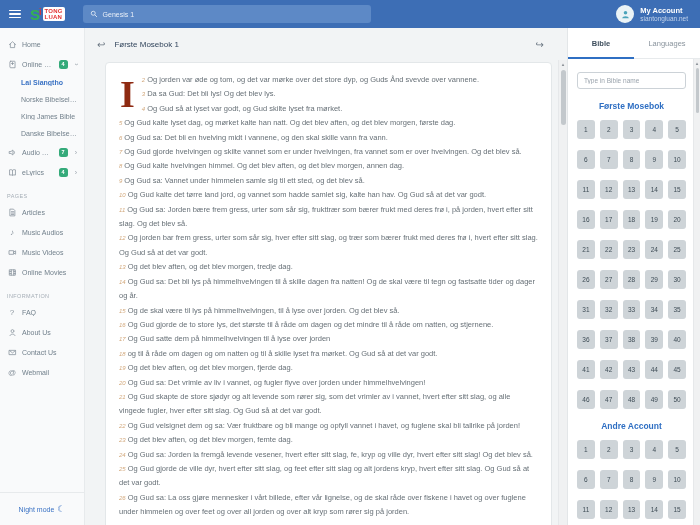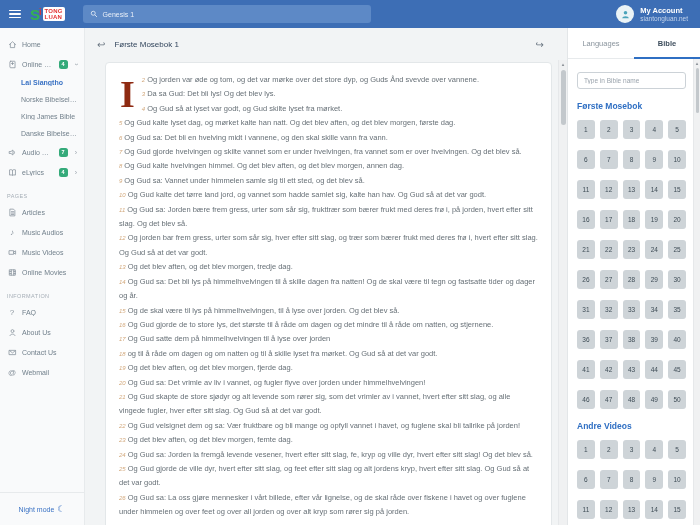--- a/index.html
+++ b/index.html
@@ -56,21 +56,21 @@
 
   
   .panel { position:fixed; left:567px; top:28px; width:133px; height:497px; background:#fff; border-left:1px solid #e3e6e8; z-index:20; }
   .tabs { height:31px; display:flex; border-bottom:1px solid #e7eaec; }
   .tab { flex:1; display:flex; align-items:center; justify-content:center; font-size:7.5px; color:#8a949d; cursor:pointer; position:relative; }
   .tab.active { color:#3d4d5c; font-weight:bold; }
   .tab.active::after { content:""; position:absolute; left:0; right:0; bottom:-1px; height:2.5px; background:#2f6fc3; }
   .panel-body { position:absolute; left:0; right:7px; top:31px; bottom:0; overflow:hidden; padding:10px 7px 0 9px; }
   .bible-search { width:100%; height:17px; border:1px solid #ccd2d7; border-radius:3px; font-family:"Liberation Sans", sans-serif; font-size:6.5px; color:#5c6670; padding:0 6px; outline:none; }
   .bible-search::placeholder { color:#9aa3ac; }
-  .book-title { text-align:left; color:#2f6fc3; font-weight:bold; font-size:8.5px; margin:12px 0 9px; }
+  .book-title { text-align:center; color:#2f6fc3; font-weight:bold; font-size:8.5px; margin:12px 0 9px; }
   .chapter-grid { display:grid; grid-template-columns:repeat(5,1fr); gap:11px 5px; }
   .chapter-btn { height:19px; background:#ced4d8; border-radius:3px; display:flex; align-items:center; justify-content:center; font-size:6.5px; color:#3f4d57; cursor:pointer; }
 </style>
 </head>
 <body>
 
 <div class="topbar">
   <div class="hamburger">
       <span></span>
       <span></span>
@@ -254,22 +254,22 @@
       </div>
   </div>
 </div>
 <div class="scrollbar main-scrollbar">
   <div class="sb-arrow">▴</div>
   <div class="sb-thumb"></div>
 </div>
 
 <div class="panel">
   <div class="tabs">
+    <div class="tab active">Bible</div>
     <div class="tab">Languages</div>
-    <div class="tab active">Bible</div>
   </div>
   <div class="panel-body">
     <input class="bible-search" placeholder="Type in Bible name" style="">
     <div id="books">
         <div class="book-title">Første Mosebok</div>
         <div class="chapter-grid">
           <div class="chapter-btn">1</div>
           <div class="chapter-btn">2</div>
           <div class="chapter-btn">3</div>
           <div class="chapter-btn">4</div>
@@ -313,21 +313,21 @@
           <div class="chapter-btn">42</div>
           <div class="chapter-btn">43</div>
           <div class="chapter-btn">44</div>
           <div class="chapter-btn">45</div>
           <div class="chapter-btn">46</div>
           <div class="chapter-btn">47</div>
           <div class="chapter-btn">48</div>
           <div class="chapter-btn">49</div>
           <div class="chapter-btn">50</div>
         </div>
-        <div class="book-title">Andre Videos</div>
+        <div class="book-title">Andre Account</div>
         <div class="chapter-grid">
           <div class="chapter-btn">1</div>
           <div class="chapter-btn">2</div>
           <div class="chapter-btn">3</div>
           <div class="chapter-btn">4</div>
           <div class="chapter-btn">5</div>
           <div class="chapter-btn">6</div>
           <div class="chapter-btn">7</div>
           <div class="chapter-btn">8</div>
           <div class="chapter-btn">9</div>

